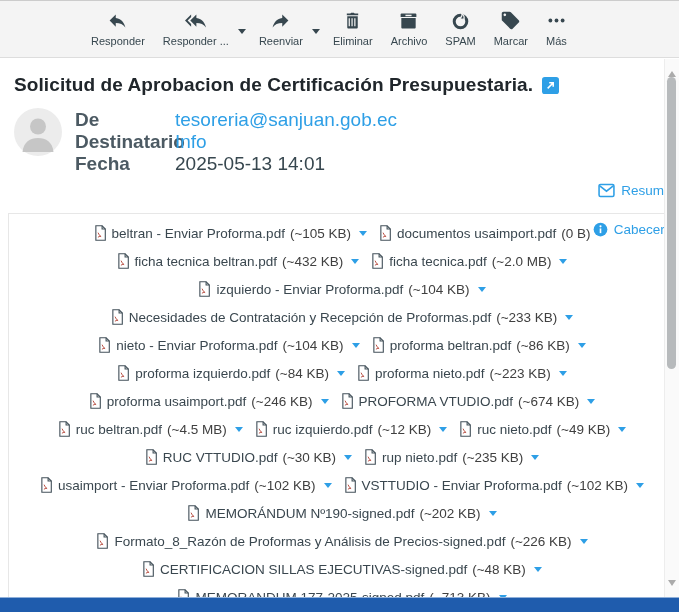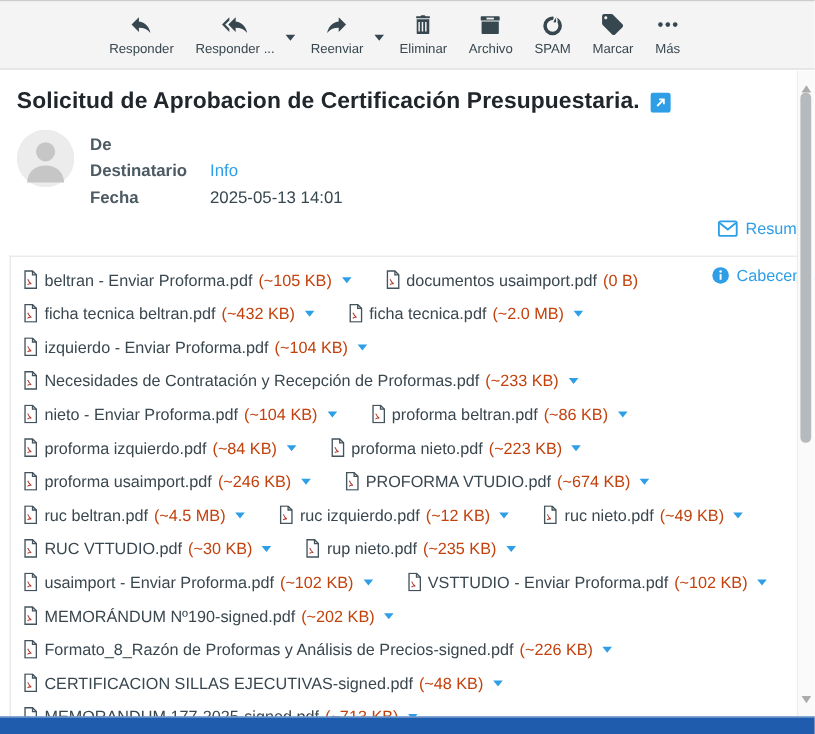--- a/index.html
+++ b/index.html
@@ -17,37 +17,37 @@
   .tcaret{display:block;width:0;height:0;border:4px solid transparent;
           border-top:5px solid #37474f;}
   
   .content{position:absolute;top:59px;left:0;right:0;bottom:14px;background:#fff;}
   .subject{display:flex;align-items:center;gap:9px;margin:15px 14px 12px 14px;
            font-size:19px;font-weight:bold;color:#20262b;letter-spacing:.1px;}
   .extlink{width:17px;height:17px;flex:0 0 auto;cursor:pointer;}
   .sender{display:flex;margin-left:14px;}
   .avatar{width:48px;height:48px;flex:0 0 auto;}
   .hgrid{margin-left:13px;padding-top:1px;}
-  .hrow{display:flex;align-items:center;height:22px;font-size:14px;}
+  .hrow{display:flex;align-items:center;height:22px;font-size:19px;}
   .hlabel{width:100px;font-weight:bold;color:#4c5a63;}
   .hvalue{color:#37474f;}
   .hvalue.link{color:#2e9fe6;cursor:pointer;}
   .actions{display:flex;align-items:flex-end;gap:24px;margin:8px 0 0 75px;flex-direction:column;}
   .action{display:flex;align-items:center;gap:6px;font-size:13.5px;
           color:#2e9fe6;cursor:pointer;}
   .action svg{display:block;}
   
   .attbox{position:absolute;left:8px;right:14px;top:154px;bottom:0;
           border-top:1px solid #e7e7e7;border-left:1px solid #e7e7e7;
           padding:5px 0 0 10px;overflow:hidden;}
-  .att-row{display:flex;align-items:center;height:28px;gap:28px;white-space:nowrap;}
+  .att-row{display:flex;align-items:center;height:28px;gap:12px;white-space:nowrap;justify-content:center;}
   .chip{display:inline-flex;align-items:center;gap:5px;cursor:pointer;font-size:13.5px;}
   .chip svg{flex:0 0 auto;display:block;}
   .fname{color:#3a474f;}
-  .fsize{color:#c2410c;}
+  .fsize{color:#404040;}
   .chip .caret{width:0;height:0;border:4.5px solid transparent;
                border-top:5.5px solid #2e9fe6;margin-top:5px;margin-left:3px;}
   
   .scrollbar{position:absolute;top:59px;right:0;width:14px;bottom:14px;
              background:#fafafa;border-left:1px solid #ededed;z-index:4;}
   .sb-up,.sb-down{position:absolute;left:3px;width:0;height:0;
                   border:4px solid transparent;cursor:pointer;}
   .sb-up{top:8px;border-bottom:6px solid #ababab;}
   .sb-down{bottom:8px;border-top:6px solid #ababab;}
   .sb-thumb{position:absolute;top:18px;left:2px;width:9px;height:292px;
@@ -152,20 +152,21 @@
     <span class="avatar">
       <svg viewBox="0 0 48 48" width="48" height="48">
           <circle cx="24" cy="24" r="24" fill="#ececec"></circle>
           <circle cx="24" cy="18.5" r="8" fill="#c6c6c6"></circle>
           <path d="M8.5 44c1-10 7.5-14 15.5-14s14.5 4 15.5 14z" fill="#c6c6c6"></path>
         </svg>
     </span>
     <div class="hgrid">
         <div class="hrow">
           <span class="hlabel">De</span>
+          <span class="hvalue link">tesoreria@sanjuan.gob.ec</span>
         </div>
         <div class="hrow">
           <span class="hlabel">Destinatario</span>
           <span class="hvalue link">Info</span>
         </div>
         <div class="hrow">
           <span class="hlabel">Fecha</span>
           <span class="hvalue">2025-05-13 14:01</span>
         </div>
       </div>

